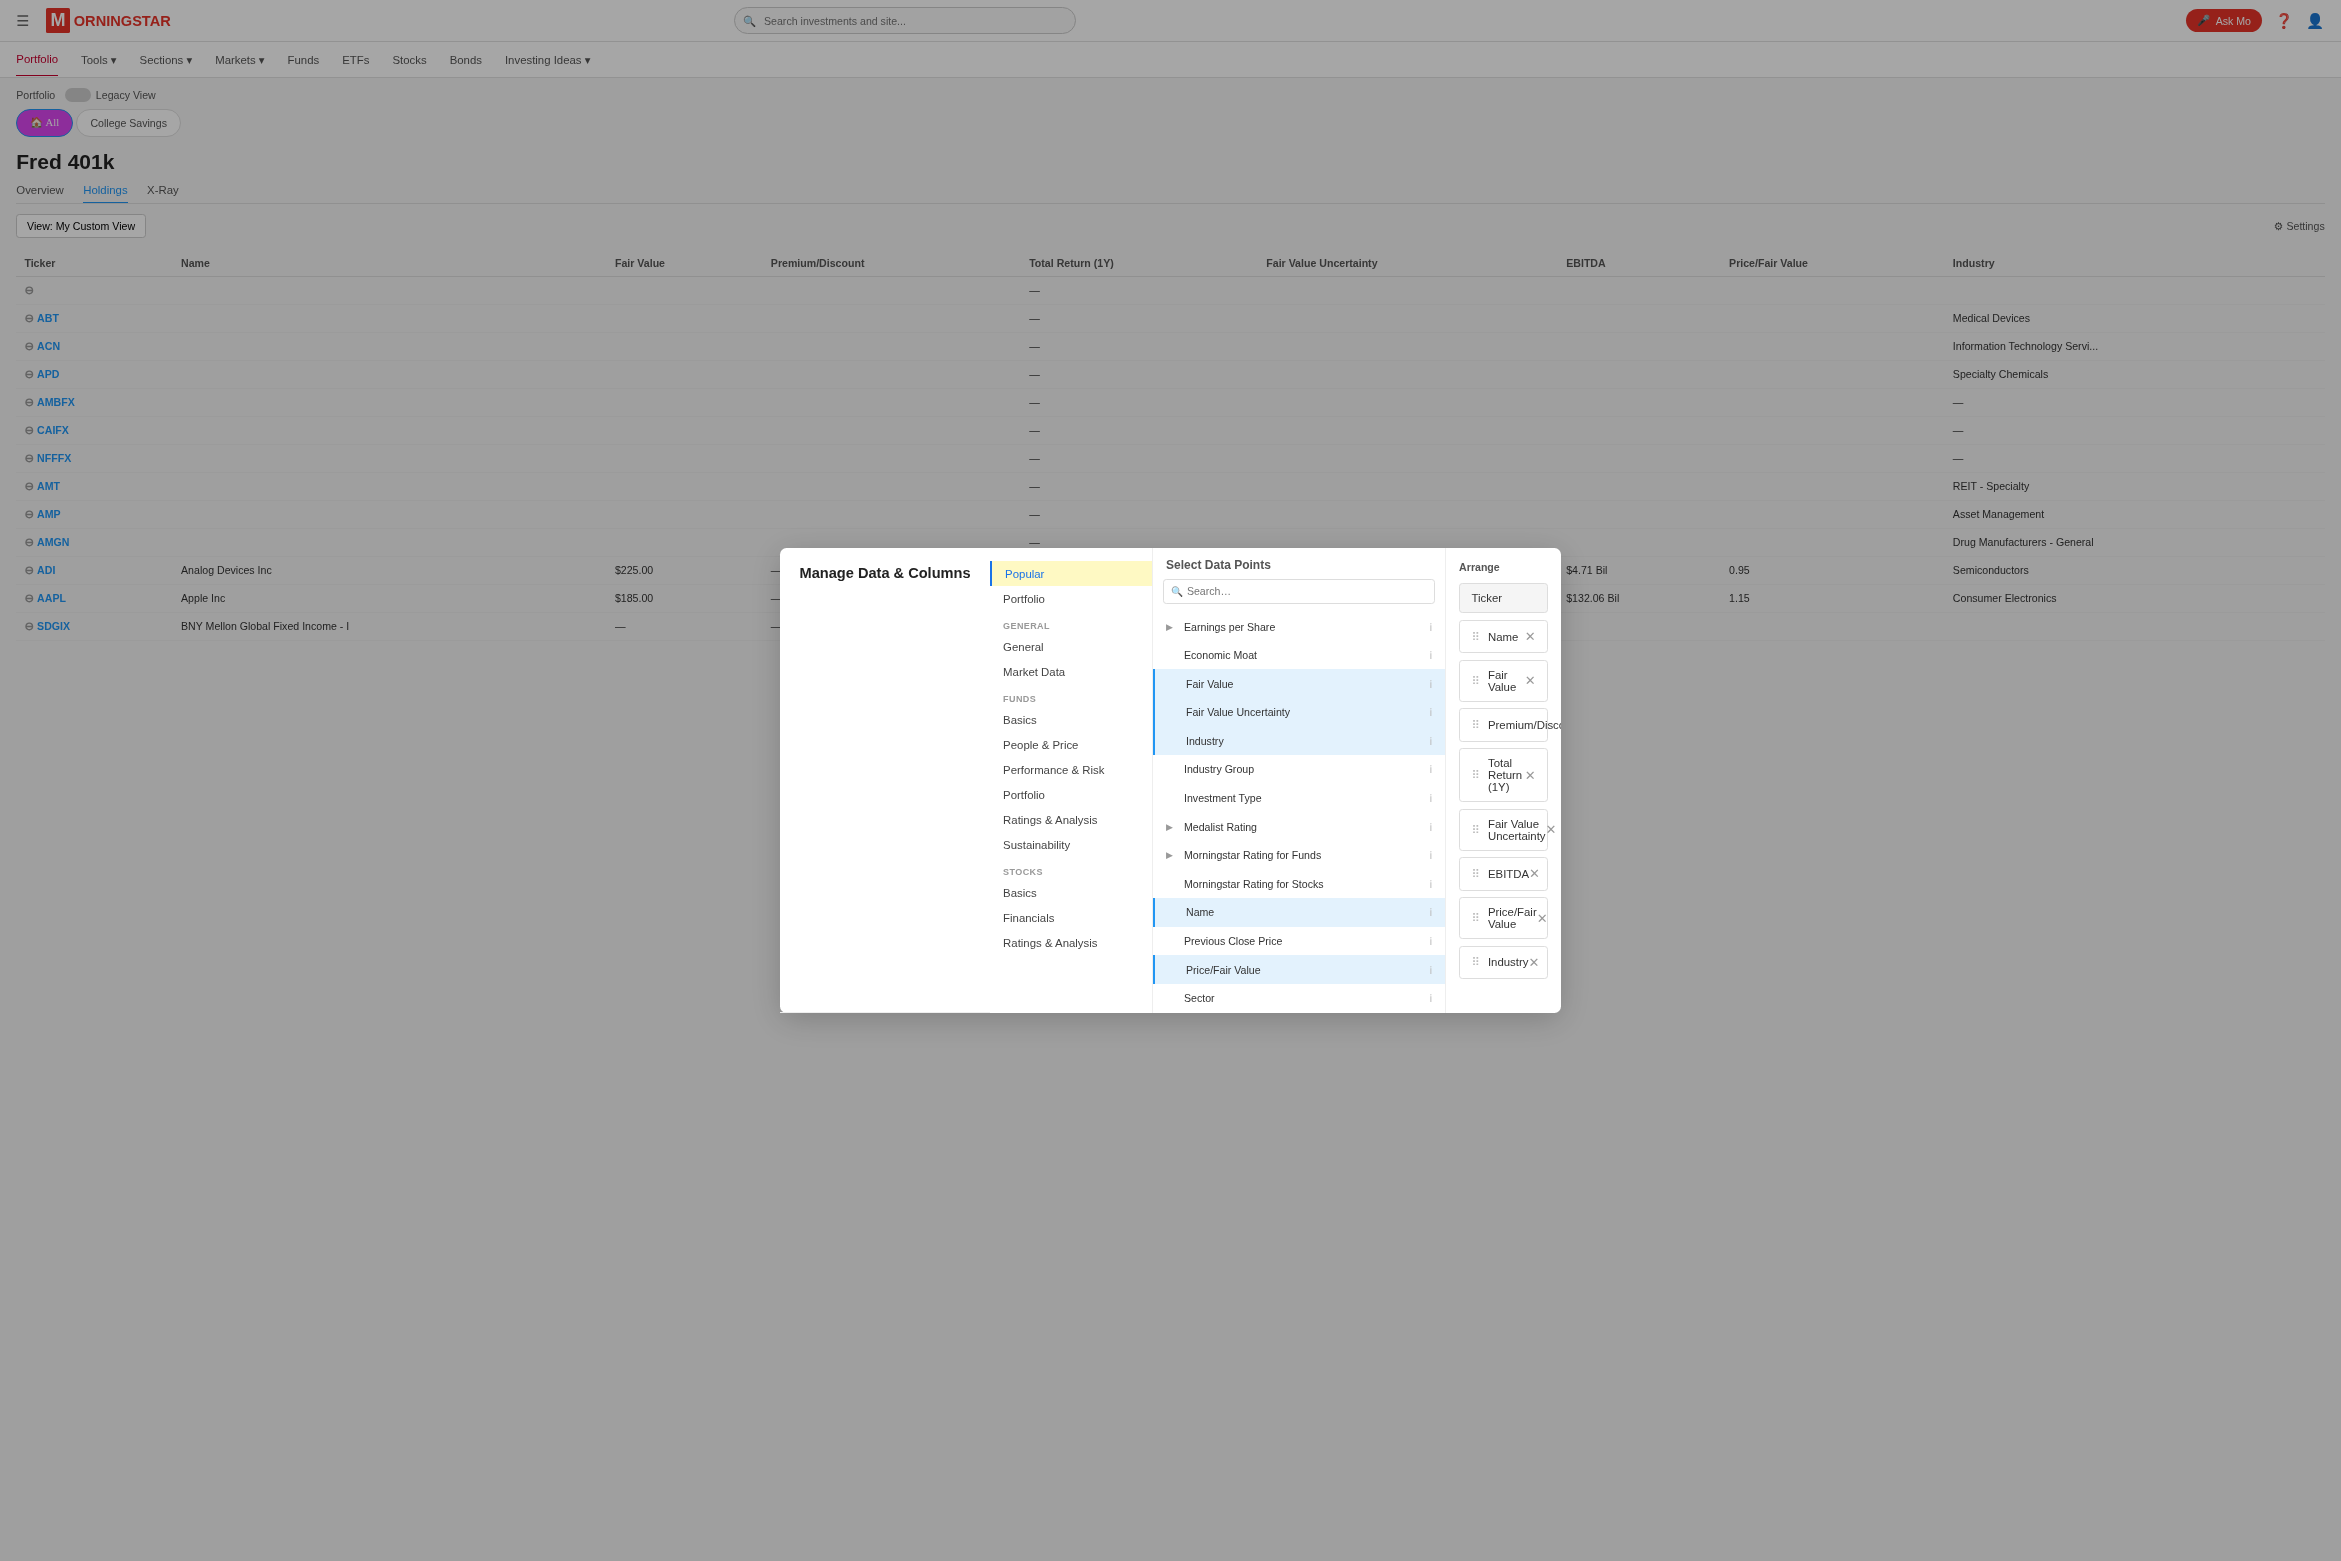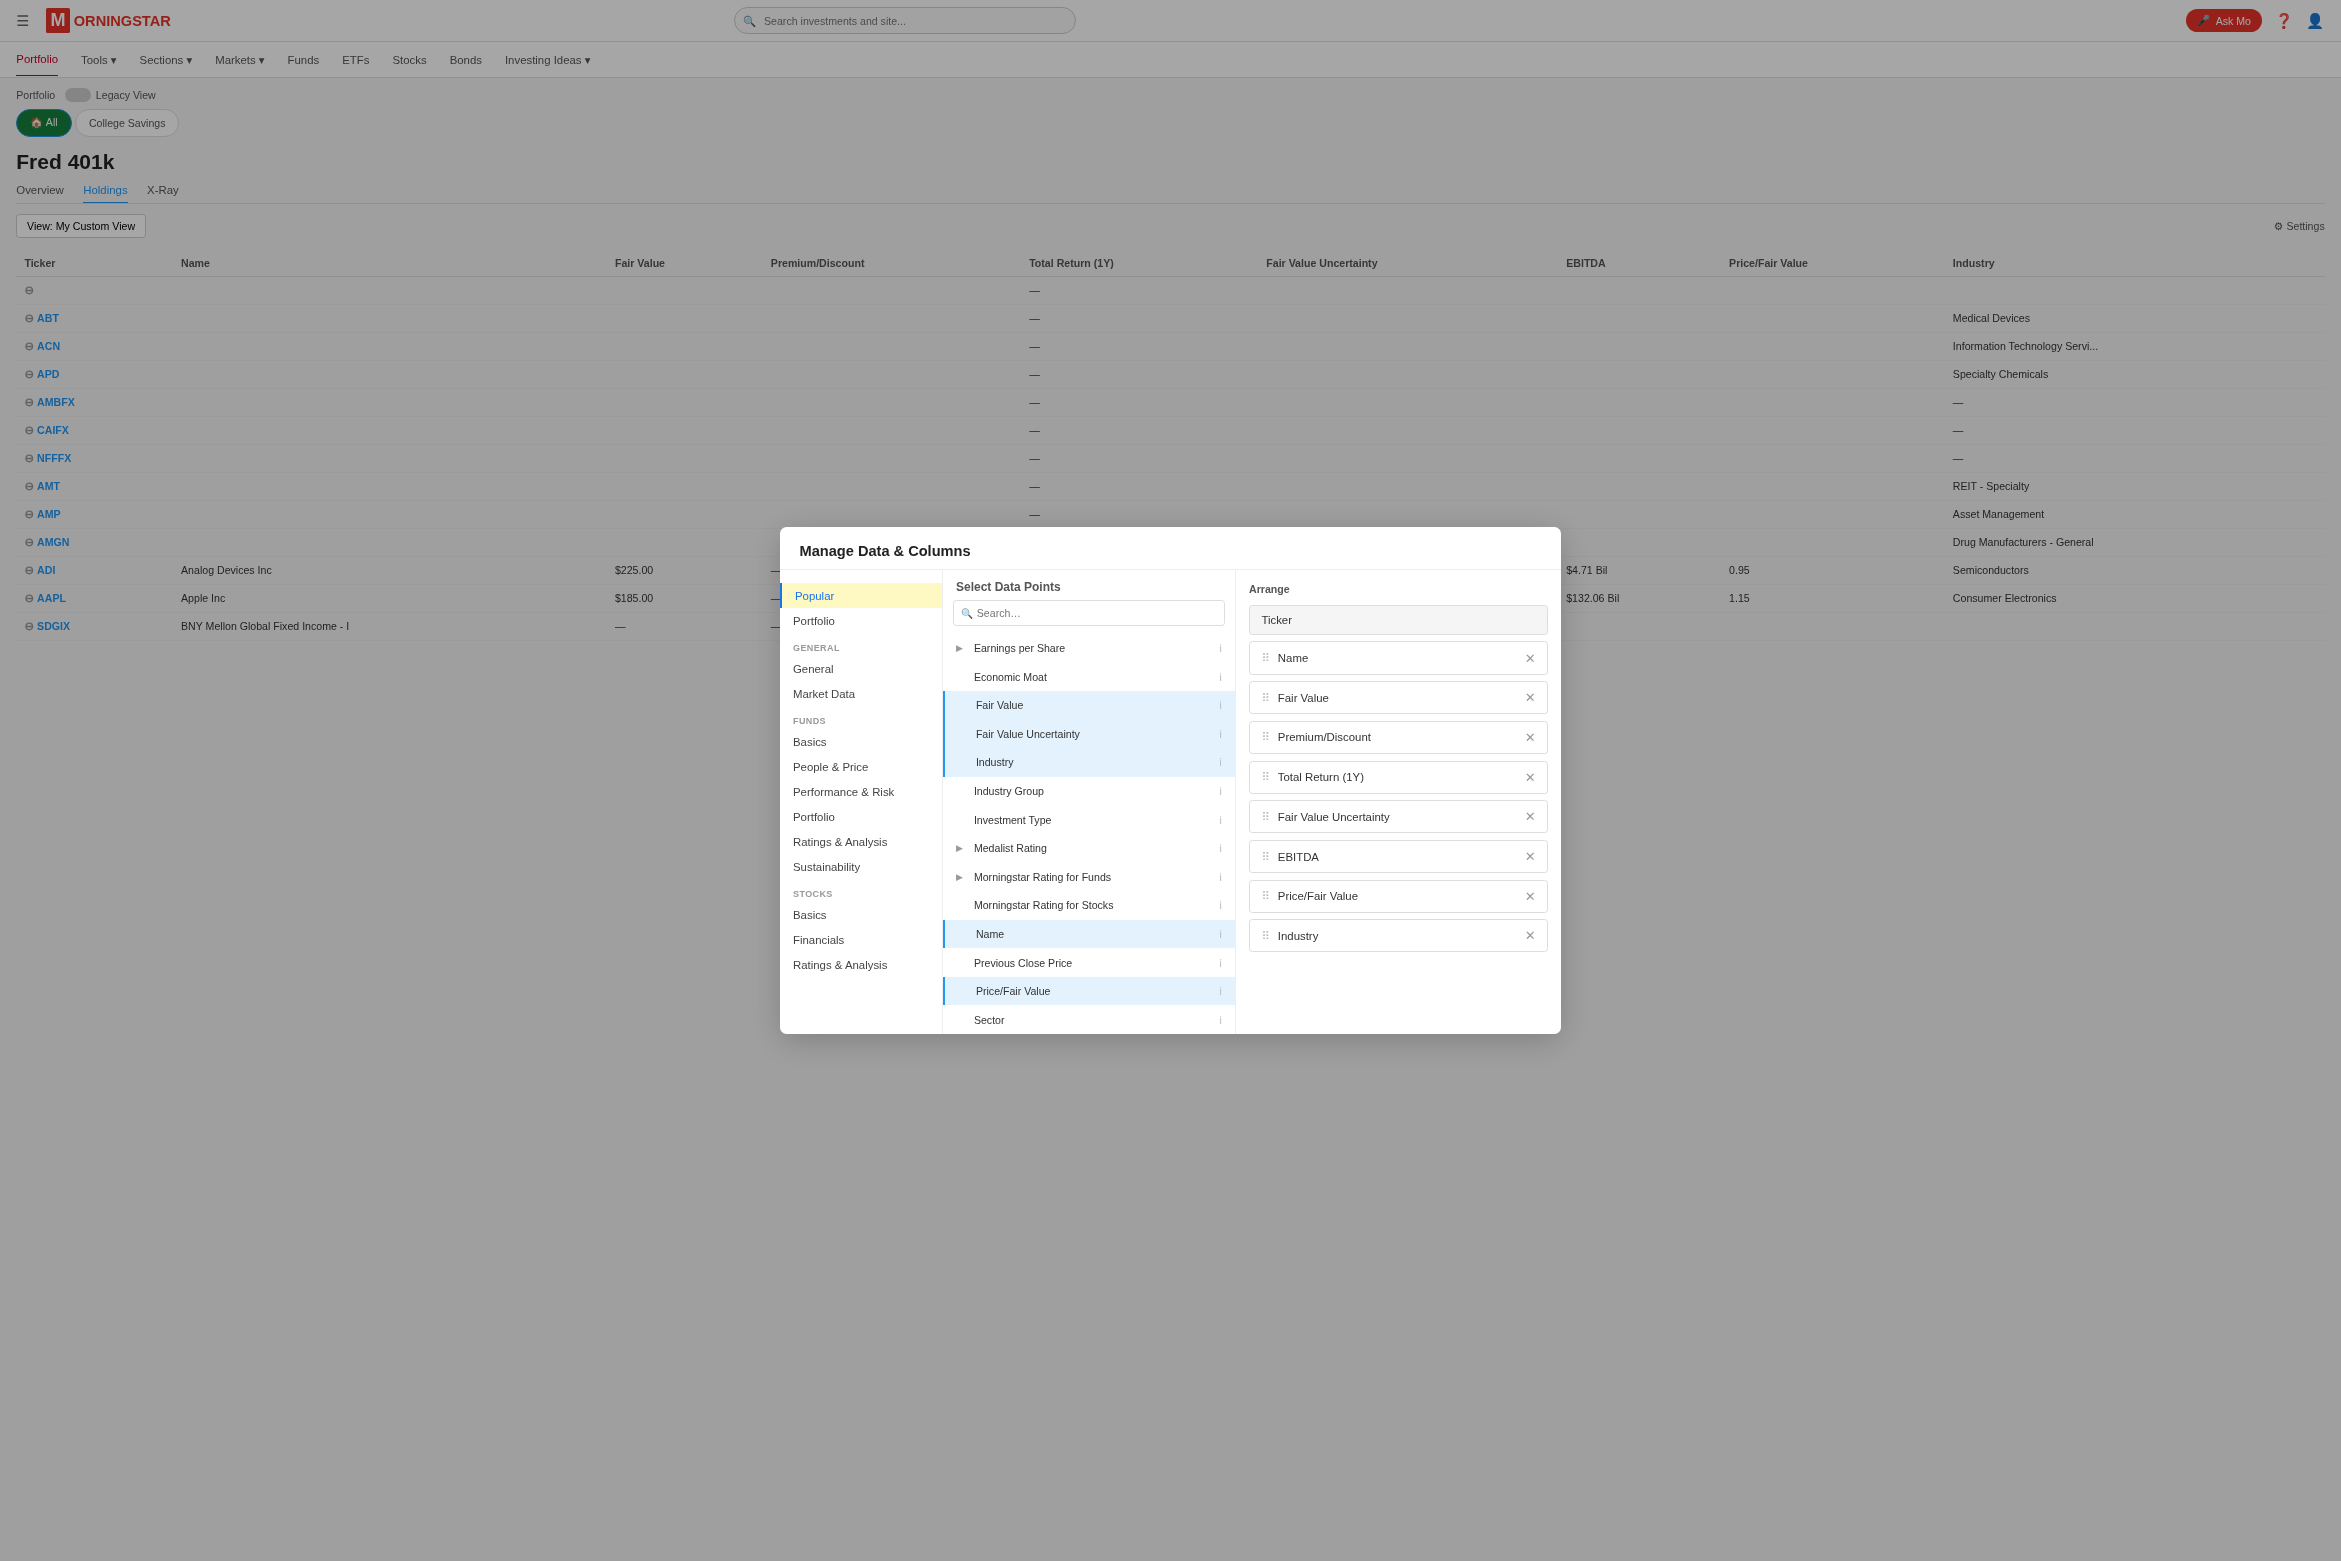--- a/index.html
+++ b/index.html
@@ -24,21 +24,21 @@
     .sec-nav-item.active { color: #c8002f; border-bottom: 1.6px solid #c8002f; font-weight: 500; }
 
     
     .portfolio-header { padding: 9.8px 16.3px 0; display: flex; align-items: center; gap: 9.8px; background: #f5f5f5; }
     .legacy-toggle { display: flex; align-items: center; gap: 4.9px; font-size: 10.6px; color: #555; }
     .toggle-switch { width: 26px; height: 14.6px; background: #ccc; border-radius: 7.3px; display: inline-block; }
 
     
     .tabs-bar { padding: 6.5px 16.3px 0; background: #f5f5f5; display: flex; gap: 3.3px; }
     .tab-btn { padding: 6.5px 13px; border-radius: 16.3px; border: 0.8px solid #ddd; background: #fff; font-size: 10.6px; cursor: pointer; color: #555; }
-    .tab-btn.active { background: #15803d; color: white; border-color: #2196f3; }
+    .tab-btn.active { background: #d946ef; color: white; border-color: #2196f3; font-family: Liberation Serif, serif; }
 
     
     .main-area { padding: 13px 16.3px; position: relative; }
     .fred-title { font-size: 21px; font-weight: 700; color: #222; }
     .fred-subtitle { font-size: 10.6px; color: #27a844; margin-top: 1.6px; }
     .portfolio-tabs { display: flex; gap: 19.5px; margin-top: 9.8px; border-bottom: 0.8px solid #ddd; }
     .portfolio-tab { font-size: 11.4px; color: #555; padding-bottom: 6.5px; cursor: pointer; }
     .portfolio-tab.active { color: #2196f3; border-bottom: 1.6px solid #2196f3; font-weight: 400; }
     .view-controls { display: flex; align-items: center; justify-content: space-between; margin-top: 9.8px; gap: 44px; }
     .view-select { padding: 4.9px 9.8px; border: 0.8px solid #ccc; border-radius: 3.3px; font-size: 10.6px; background: #fff; cursor: pointer; }
@@ -48,21 +48,21 @@
     .data-table th { text-align: left; padding: 6.5px 8.1px; border-bottom: 1.6px solid #ddd; color: #555; font-weight: 600; white-space: nowrap; }
     .data-table td { padding: 6.5px 8.1px; border-bottom: 0.8px solid #eee; white-space: nowrap; }
     .ticker-cell { font-weight: 600; color: #2196f3; }
     .company-name { font-weight: 500; }
     .positive { color: #27a844; }
 
     
     .modal-overlay { position: fixed; top: 0; left: 0; right: 0; bottom: 0; background: rgba(0,0,0,0.35); z-index: 100; display: flex; align-items: center; justify-content: center; }
 
     
-    .modal { background: #fff; border-radius: 6.5px; width: 781px; max-height: 569px; display: flex; flex-direction: column; box-shadow: 0 6.5px 33px rgba(0,0,0,0.2); }
+    .modal { background: #fff; border-radius: 6.5px; width: 781px; max-height: 569px; display: flex; flex-direction: row; box-shadow: 0 6.5px 33px rgba(0,0,0,0.2); }
     .modal-header { padding: 16.3px 19.5px 9.8px; border-bottom: 0.8px solid #eee; }
     .modal-title { font-size: 14.6px; font-weight: 700; color: #222; }
     .modal-body { display: flex; flex: 1; overflow: hidden; }
 
     
     .left-panel { width: 163px; border-right: 0.8px solid #eee; padding: 13px 0; overflow-y: auto; }
     .section-label { font-size: 9px; font-weight: 700; color: #999; text-transform: uppercase; padding: 9.8px 13px 3.3px; letter-spacing: 0.4px; }
     .left-item { padding: 6.5px 13px; font-size: 11.4px; color: #444; cursor: pointer; }
     .left-item.active { background: #fef9c3; color: #1a73e8; border-left: 2.4px solid #1a73e8; }
 

